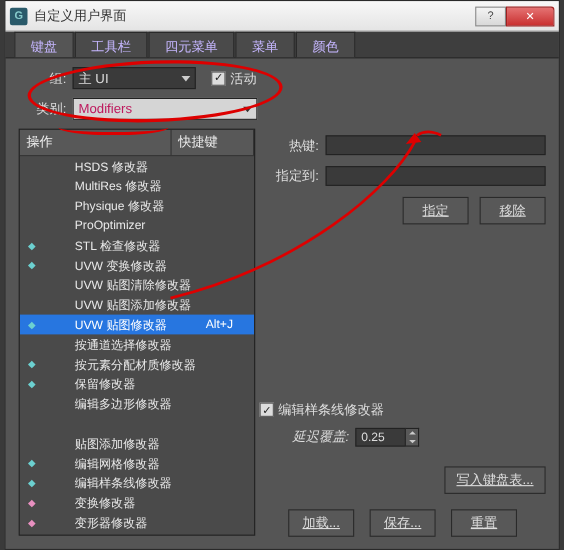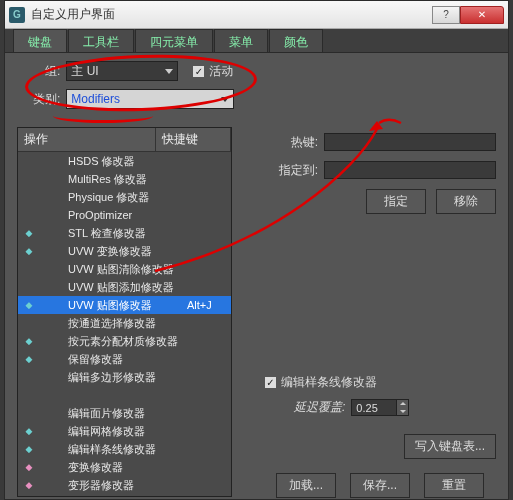--- a/index.html
+++ b/index.html
@@ -8,36 +8,36 @@
 .window { position: absolute; left: 4px; top: 0; width: 505px; height: 500px; background: #555; border: 1px solid #2a2a2a; }
 
 .titlebar { height: 28px; background: linear-gradient(#f8f8f8, #e4e4e4); display: flex; align-items: center; padding: 0 4px; border-bottom: 1px solid #aaa; }
 .titlebar-icon { width: 16px; height: 16px; background: #2a5a6a; border-radius: 2px; margin-right: 6px; display: flex; align-items: center; justify-content: center; color: #8cc; font-size: 10px; font-weight: bold; }
 .titlebar-text { flex: 1; font-size: 12px; color: #333; }
 .titlebar-btns { display: flex; gap: 0; }
 .titlebar-btn { width: 28px; height: 18px; border: 1px solid #888; background: linear-gradient(#f4f4f4,#d8d8d8); display: flex; align-items: center; justify-content: center; font-size: 10px; color: #444; }
 .titlebar-btn.close { width: 44px; background: linear-gradient(#e57373,#c93030); color: #fff; border-color: #a02020; border-radius: 0 3px 0 0; }
 
 .tabbar { height: 24px; background: #3e3e3e; display: flex; padding-left: 8px; border-bottom: 1px solid #2a2a2a; }
-.tab { padding: 4px 14px; font-size: 12px; color: #86efac; background: #4a4a4a; border: 1px solid #2a2a2a; border-bottom: none; margin-right: 1px; }
+.tab { padding: 4px 14px; font-size: 12px; color: #c4b5fd; background: #4a4a4a; border: 1px solid #2a2a2a; border-bottom: none; margin-right: 1px; }
 .tab.active { background: #555; }
 
 .content { padding: 8px 12px; color: #ddd; font-size: 12px; }
 
 .row { display: flex; align-items: center; margin-bottom: 8px; }
 .label { text-align: right; margin-right: 6px; }
 
-.dropdown { background: #d5d5d5; border: 1px solid #222; height: 20px; display: flex; align-items: center; padding: 0 4px; color: #1d4ed8; position: relative; }
+.dropdown { background: #d5d5d5; border: 1px solid #222; height: 20px; display: flex; align-items: center; padding: 0 4px; color: #be185d; position: relative; }
 .dropdown::after { content: ""; position: absolute; right: 4px; top: 7px; border-left: 4px solid transparent; border-right: 4px solid transparent; border-top: 5px solid #333; }
 .dropdown.dark { background: #3a3a3a; color: #ddd; }
 .dropdown.dark::after { border-top-color: #ccc; }
 
 .checkbox { width: 13px; height: 13px; background: #ddd; border: 1px solid #555; display: inline-flex; align-items: center; justify-content: center; margin-right: 4px; font-size: 10px; color: #222; }
 
-.main-area { display: flex; gap: 32px; margin-top: 18px; }
+.main-area { display: flex; gap: 4px; margin-top: 8px; }
 
 .listbox { width: 215px; height: 370px; background: #4a4a4a; border: 1px solid #222; overflow: hidden; }
 .list-header { display: flex; background: #585858; border-bottom: 1px solid #333; }
 .list-header > div { padding: 3px 6px; font-size: 12px; color: #eee; border-right: 1px solid #333; }
 .list-header .col1 { width: 138px; }
 .list-header .col2 { flex: 1; }
 .list-body { height: 348px; overflow: hidden; }
 .list-item { display: flex; align-items: center; padding: 1px 4px; font-size: 11px; color: #e8e8e8; height: 18px; }
 .list-item.selected { background: #2776e0; color: #fff; }
 .list-item .icon { width: 14px; height: 14px; margin-right: 3px; display: inline-flex; align-items: center; justify-content: center; font-size: 9px; }
@@ -45,21 +45,21 @@
 .list-item .icon.pink { color: #e890c0; }
 .list-item .icon.none { width: 14px; }
 .list-item .lbl { flex: 1; white-space: nowrap; overflow: hidden; padding-left: 29px; }
 .list-item .sc { width: 40px; text-align: left; color: #fff; font-size: 11px; }
 
 .right-panel { flex: 1; padding-top: 6px; }
 .field-row { display: flex; align-items: center; margin-bottom: 10px; }
 .field-row .label { width: 54px; }
 .text-input { flex: 1; height: 18px; background: #3a3a3a; border: 1px solid #222; }
 
-.btn { background: #585858; border: 1px solid #2a2a2a; color: #ddd; padding: 3px 10px; font-size: 12px; min-width: 60px; text-align: center; }
+.btn { background: #585858; border: 1px solid #2a2a2a; color: #ddd; padding: 3px 10px; font-size: 12px; min-width: 60px; text-align: center; text-decoration: underline; }
 .btn.wide { min-width: 84px; }
 
 .btn-row { display: flex; gap: 10px; justify-content: flex-end; margin-top: 8px; }
 
 .spinner { display: flex; align-items: center; }
 .spinner .val { width: 46px; height: 17px; background: #3a3a3a; border: 1px solid #222; color: #ddd; padding: 0 4px; display: flex; align-items: center; font-size: 11px; }
 .spinner .arrows { width: 12px; height: 17px; background: #585858; border: 1px solid #222; border-left: none; display: flex; flex-direction: column; }
 .spinner .arrows div { flex: 1; display: flex; align-items: center; justify-content: center; }
 .spinner .arrows div::before { content: ""; border-left: 3px solid transparent; border-right: 3px solid transparent; }
 .spinner .arrows .up::before { border-bottom: 3px solid #ccc; }
@@ -172,21 +172,21 @@
             </div>
             <div class="list-item">
               <span class="icon none"></span>
               <span class="lbl">编辑多边形修改器</span>
             </div>
             <div class="list-item">
               <span class="icon none"></span>
             </div>
             <div class="list-item">
               <span class="icon none"></span>
-              <span class="lbl">编辑面片修改器</span>
+              <span class="lbl">贴图添加修改器</span>
             </div>
             <div class="list-item">
               <span class="icon teal">◆</span>
               <span class="lbl">编辑网格修改器</span>
             </div>
             <div class="list-item">
               <span class="icon teal">◆</span>
               <span class="lbl">编辑样条线修改器</span>
             </div>
             <div class="list-item">

